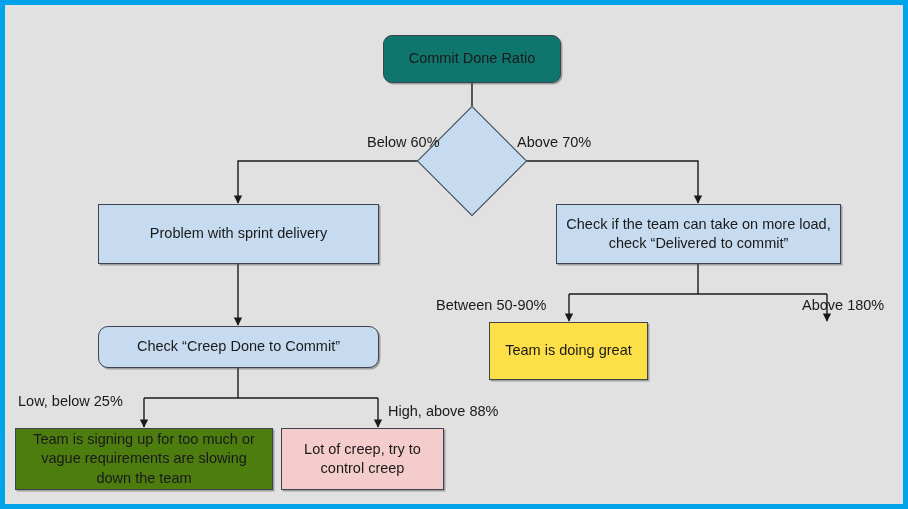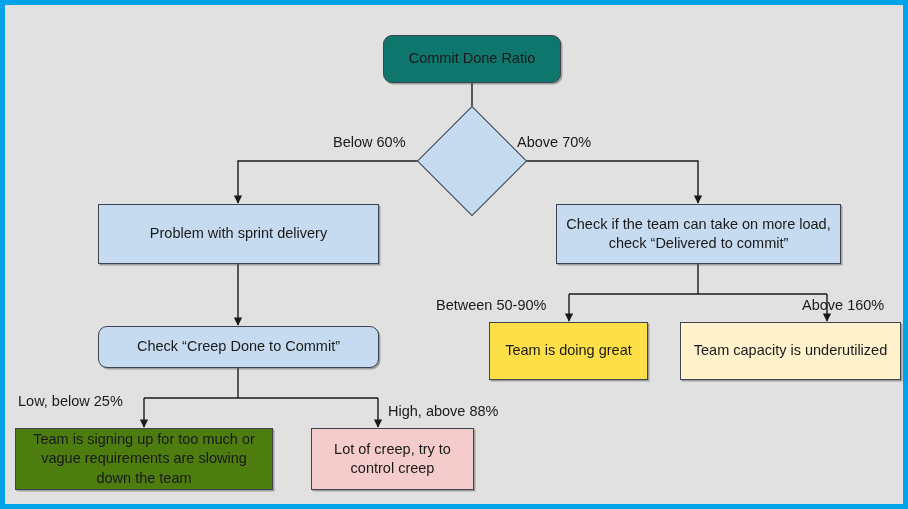--- a/index.html
+++ b/index.html
@@ -91,50 +91,47 @@
       <path d="M 373 393 L 373 422" marker-end="url(#arrow)"></path>
     </g>
   </svg>
 
   <div class="node rounded" style="left:378px; top:30px; width:178px; height:48px; background:#0f766e;">
     <span>Commit Done Ratio</span>
   </div>
 
   <div class="diamond"></div>
 
-  <div class="edge-label" style="left:328px; top:130px;text-align:center;">Below 60%</div>
+  <div class="edge-label" style="left:362px; top:130px;text-align:center;">Below 60%</div>
   <div class="edge-label" style="left:512px; top:130px;">Above 70%</div>
 
   <div class="node" style="left:551px; top:199px; width:285px; height:60px; background:#c6dbf0;">
     <span>Check if the team can take on more load, check “Delivered to commit”</span>
   </div>
 
   <div class="node" style="left:93px; top:199px; width:281px; height:60px; background:#c6dbf0;">
     <span>Problem with sprint delivery</span>
   </div>
 
   <div class="edge-label" style="left:431px; top:293px;">Between 50-90%</div>
-  <div class="edge-label" style="left:797px; top:293px;">Above 160%</div>
+  <div class="edge-label" style="left:797px; top:293px;">Above 180%</div>
 
-  <div class="node rounded" style="left:93px; top:321px; width:281px; height:42px; background:#c6dbf0;">
+  <div class="node rounded" style="left:93px; top:321px; width:281px; height:42px; background:#c6dbf0;border-radius:10px;">
     <span>Check “Creep Done to Commit”</span>
   </div>
 
   <div class="node" style="left:484px; top:317px; width:159px; height:58px; background:#fde047;">
     <span>Team is doing great</span>
   </div>
 
-  <div class="node" style="left:675px; top:317px; width:221px; height:58px; background:#fff2cc;">
-    <span>Team capacity is underutilized</span>
-  </div>
 
   <div class="edge-label" style="left:13px; top:389px;">Low, below 25%</div>
   <div class="edge-label" style="left:383px; top:399px;">High, above 88%</div>
 
   <div class="node" style="left:10px; top:423px; width:258px; height:62px; background:#4d7c0f;">
     <span>Team is signing up for too much or vague requirements are slowing down the team</span>
   </div>
 
-  <div class="node" style="left:306px; top:423px; width:163px; height:62px; background:#f5cccc;">
+  <div class="node" style="left:276px; top:423px; width:163px; height:62px; background:#f5cccc;">
     <span>Lot of creep, try to control creep</span>
   </div>
 
 </div>
 
 </body></html>

